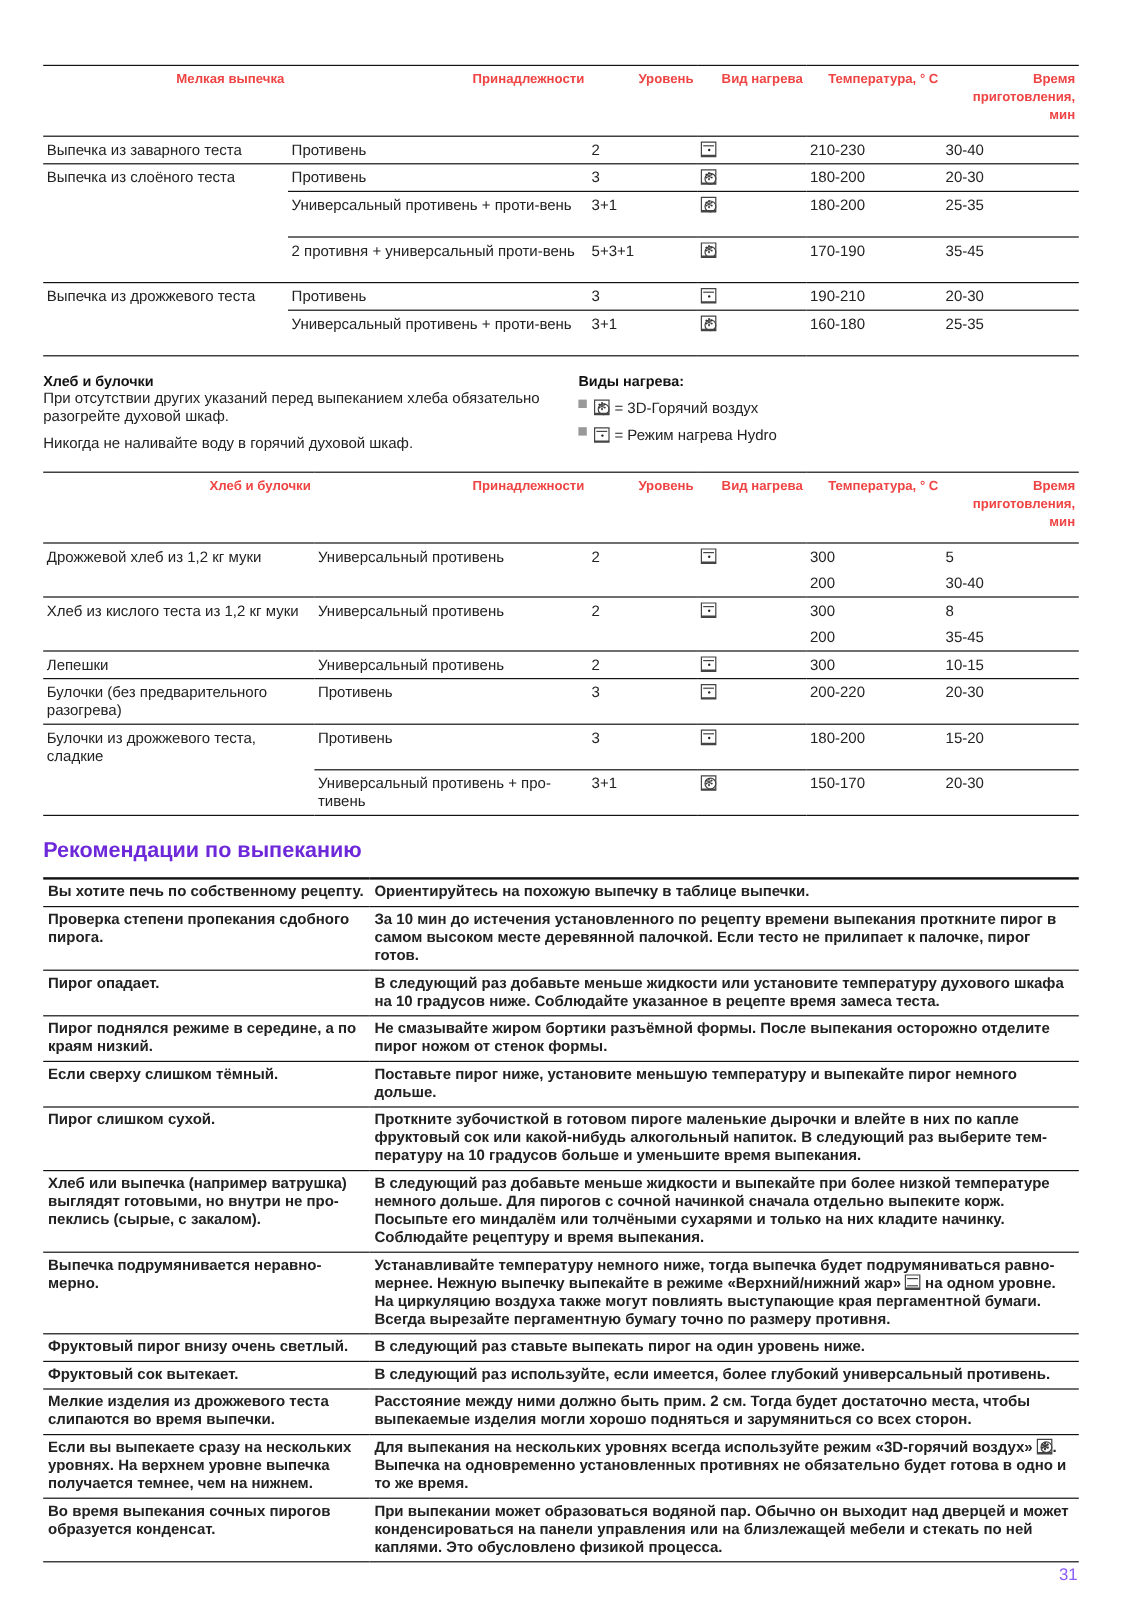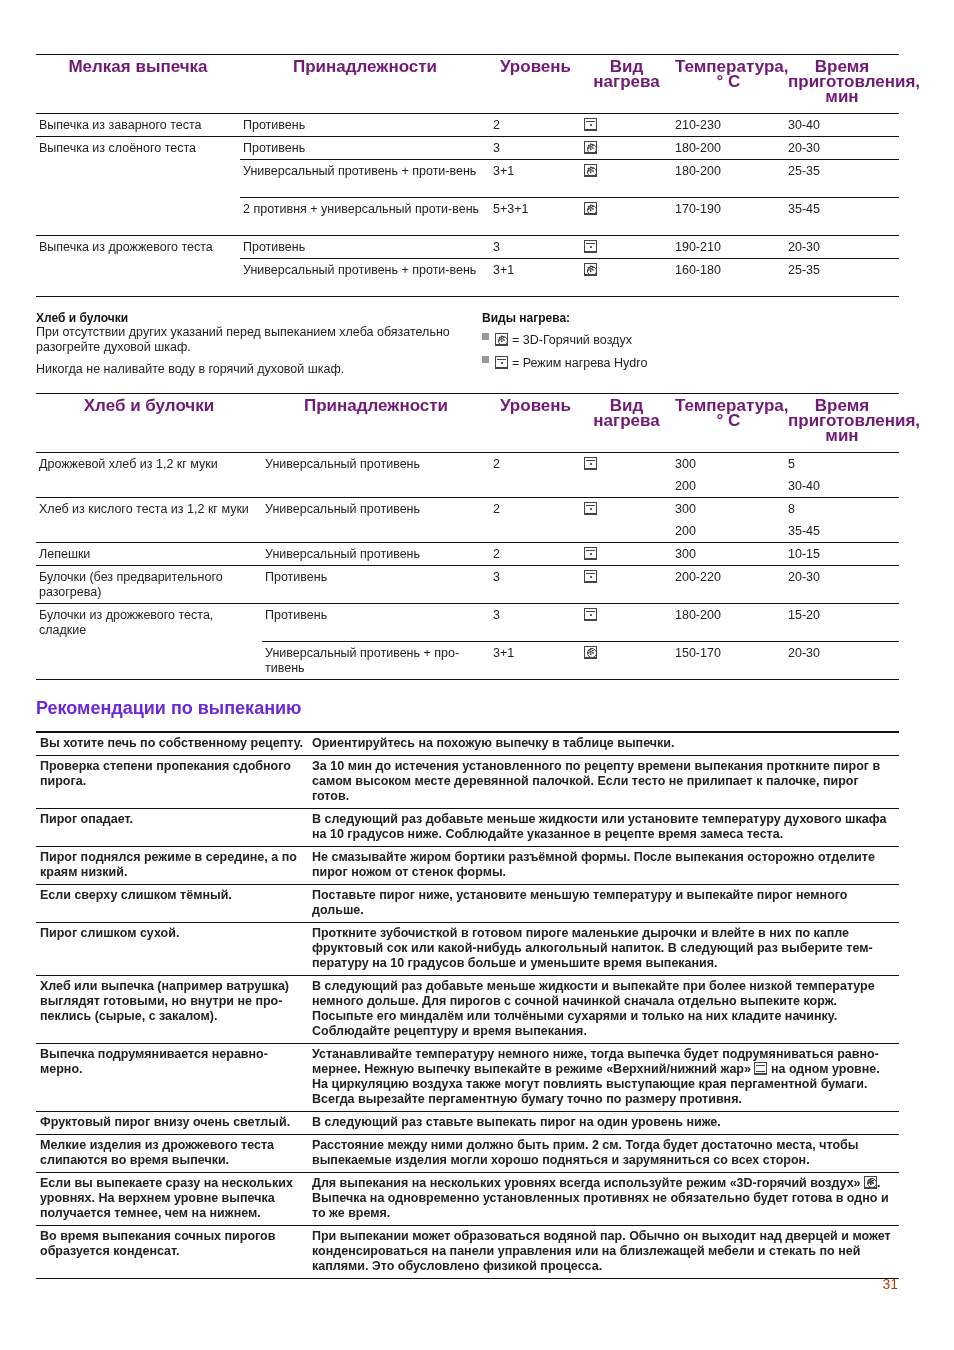--- a/index.html
+++ b/index.html
@@ -1,21 +1,21 @@
 <!DOCTYPE html>
 <html><head>
 <meta charset="utf-8">
 <style>
   * { box-sizing: border-box; margin: 0; padding: 0; }
   html, body { width: 954px; height: 1350px; background: #ffffff; }
   body { font-family: "Liberation Sans", sans-serif; color: #222; font-size: 12.5px; line-height: 15px; position: relative; }
   .page { position: absolute; left: 36px; top: 54px; width: 863px; }
 
   table.bake { width: 100%; border-collapse: collapse; table-layout: fixed; }
-  table.bake th { text-align: center; font-weight: bold; color: #701a75; vertical-align: top; padding: 4px 3px 9px 3px; font-size: 17px; }
+  table.bake th { text-align: right; font-weight: bold; color: #ef4444; vertical-align: top; padding: 4px 3px 9px 3px; font-size: 11px; }
   table.bake td { vertical-align: top; padding: 4px 3px 3px 3px; }
   table.bake thead tr { border-top: 1.5px solid #111; border-bottom: 1.5px solid #111; }
   table.bake tr.grp-start td { border-top: 1.2px solid #111; }
   table.bake tr.sub td.sub { border-top: 1.2px solid #111; }
   table.bake tbody tr:last-child td { border-bottom: 1.5px solid #111; }
   table.bake td.h2 { height: 38px; }
 
   .icon-box { display: inline-block; width: 13px; height: 13px; border: 1px solid #444; border-bottom-width: 2px; position: relative; vertical-align: -2px; background: #fff; }
   .icon-hydro::before { content: ""; position: absolute; left: 1px; right: 1px; top: 2px; height: 0; border-top: 1px solid #444; }
   .icon-hydro::after { content: ""; position: absolute; left: 4.5px; top: 5px; width: 2px; height: 2px; background: #222; border-radius: 1px; }
@@ -36,21 +36,21 @@
 
   h2.section { font-size: 18px; font-weight: bold; color: #6d28d9; margin-top: 18px; margin-bottom: 13px; line-height: 20px; }
 
   table.recs { width: 100%; border-collapse: collapse; table-layout: fixed; }
   table.recs td { vertical-align: top; padding: 3px 4px 4px 4px; font-weight: bold; }
   table.recs tr { border-top: 1.2px solid #111; }
   table.recs tr:first-child { border-top: 2px solid #111; }
   table.recs tr:last-child { border-bottom: 1.5px solid #111; }
   table.recs td.q { width: 272px; }
 
-  .page-num { position: absolute; right: 56px; top: 1277px; font-size: 14px; color: #c2410c; }
+  .page-num { position: absolute; right: 56px; top: 1305px; font-size: 14px; color: #8b5cf6; }
 </style>
 </head>
 <body>
 
 <div class="page">
 
   <table class="bake">
     <colgroup>
       <col style="width:204px">
         <col style="width:250px">
@@ -259,20 +259,24 @@
         </tr>
       <tr>
           <td class="q">Выпечка подрумянивается неравно-мерно.</td>
           <td><span>Устанавливайте температуру немного ниже, тогда выпечка будет подрумяниваться равно-мернее. Нежную выпечку выпекайте в режиме «Верхний/нижний жар»</span> <span class="icon-box icon-topbottom"></span> <span>на одном уровне. На циркуляцию воздуха также могут повлиять выступающие края пергаментной бумаги. Всегда вырезайте пергаментную бумагу точно по размеру противня.</span></td>
         </tr>
       <tr>
           <td class="q">Фруктовый пирог внизу очень светлый.</td>
           <td>В следующий раз ставьте выпекать пирог на один уровень ниже.</td>
         </tr>
       <tr>
+          <td class="q">Фруктовый сок вытекает.</td>
+          <td>В следующий раз используйте, если имеется, более глубокий универсальный противень.</td>
+        </tr>
+      <tr>
           <td class="q">Мелкие изделия из дрожжевого теста слипаются во время выпечки.</td>
           <td>Расстояние между ними должно быть прим. 2 см. Тогда будет достаточно места, чтобы выпекаемые изделия могли хорошо подняться и зарумяниться со всех сторон.</td>
         </tr>
       <tr>
           <td class="q">Если вы выпекаете сразу на нескольких уровнях. На верхнем уровне выпечка получается темнее, чем на нижнем.</td>
           <td><span>Для выпекания на нескольких уровнях всегда используйте режим «3D-горячий воздух»</span> <span class="icon-box icon-fan"></span><span>. Выпечка на одновременно установленных противнях не обязательно будет готова в одно и то же время.</span></td>
         </tr>
       <tr>
           <td class="q">Во время выпекания сочных пирогов образуется конденсат.</td>
           <td>При выпекании может образоваться водяной пар. Обычно он выходит над дверцей и может конденсироваться на панели управления или на близлежащей мебели и стекать по ней каплями. Это обусловлено физикой процесса.</td>

